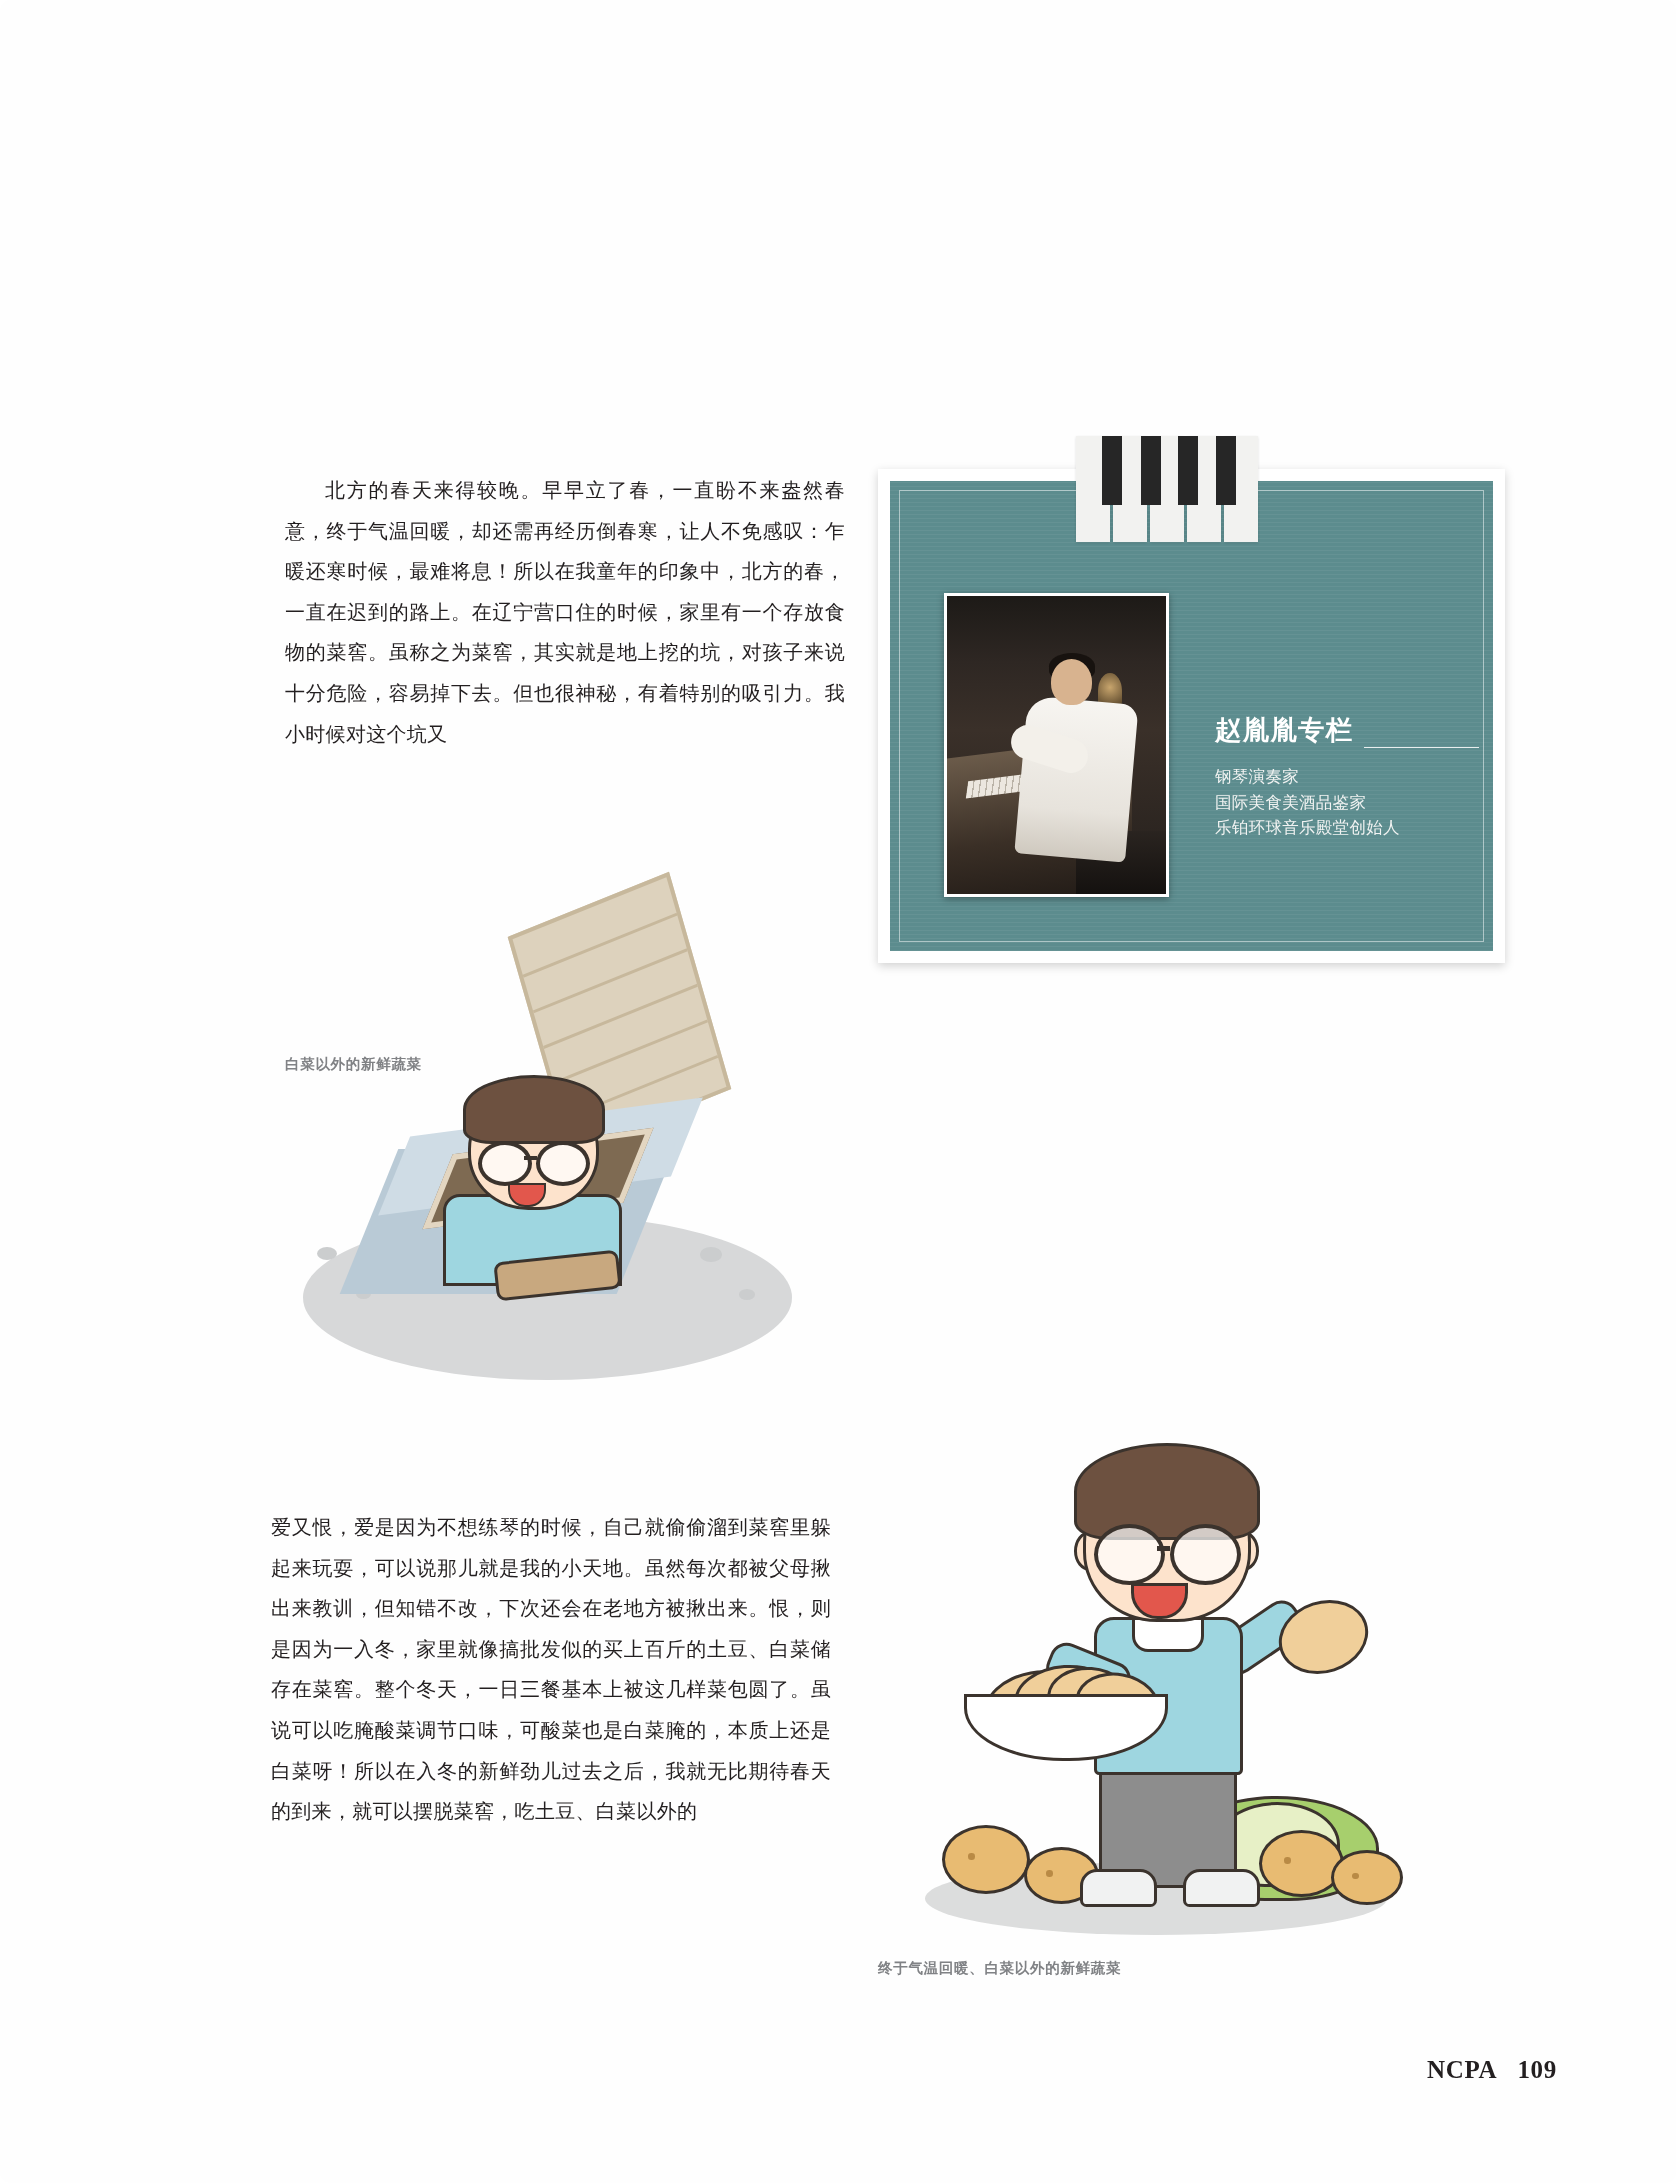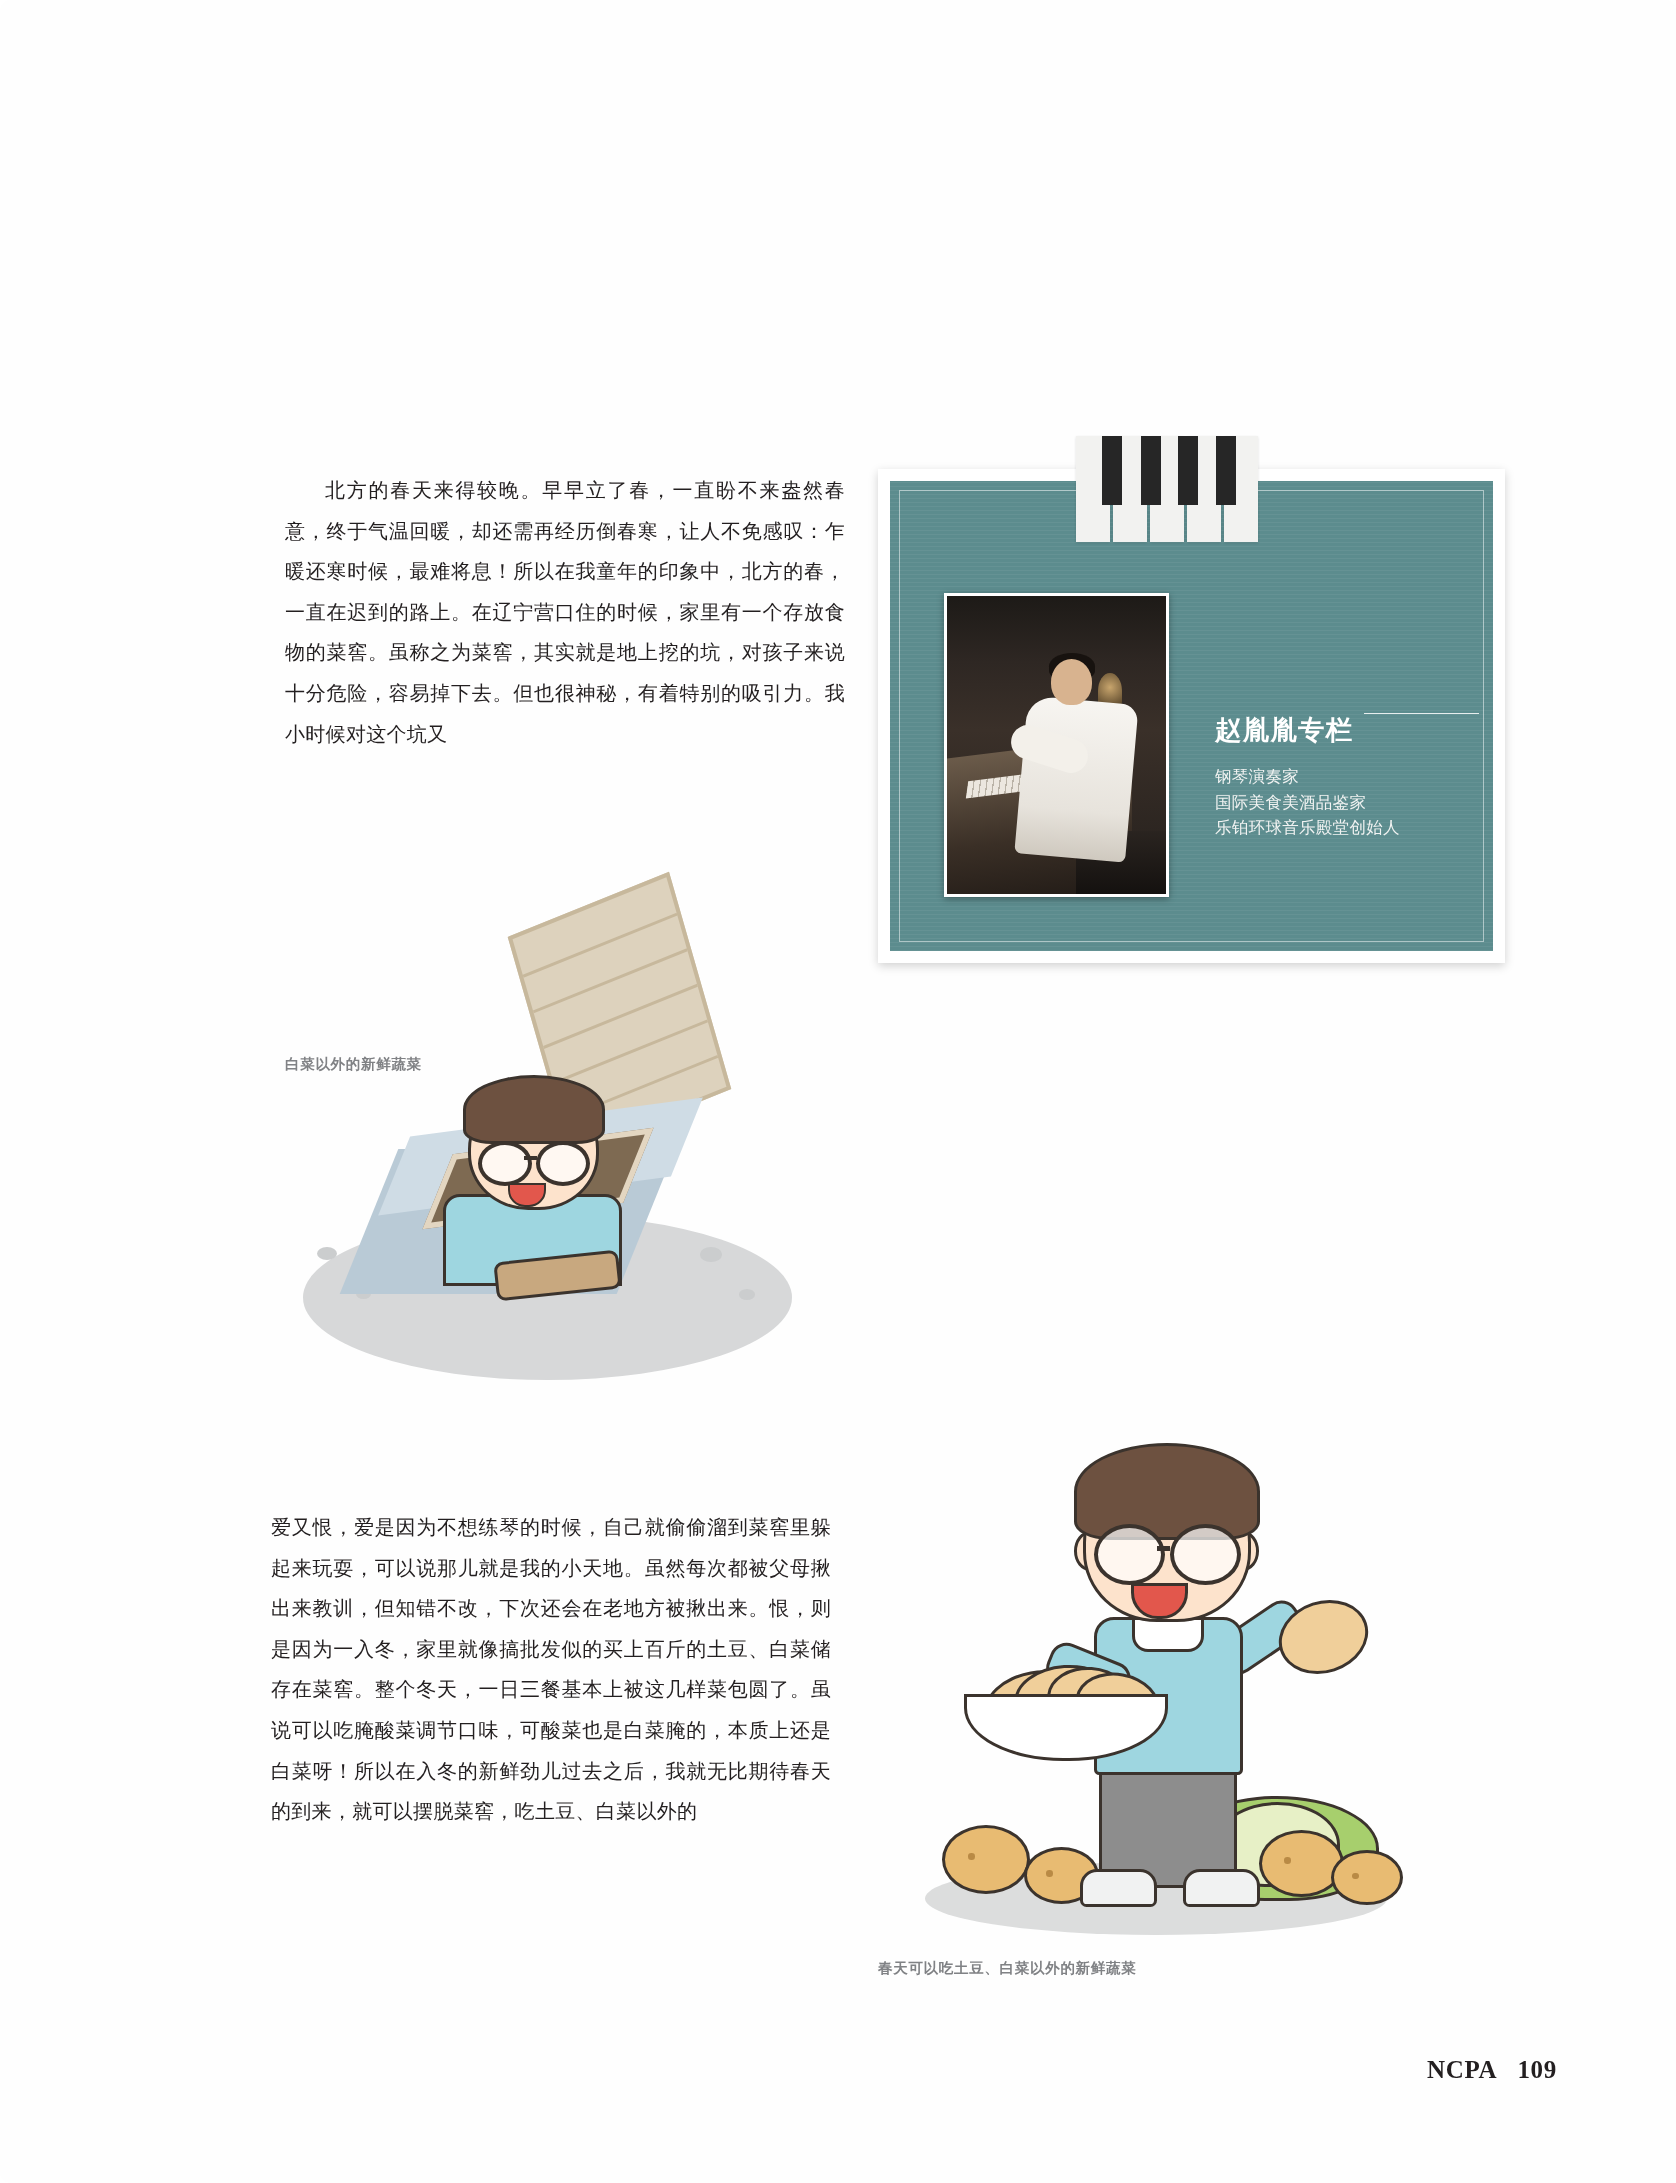--- a/index.html
+++ b/index.html
@@ -164,21 +164,21 @@
   }
   
   #card-text {
     position: absolute;
     left: 1215px;
     top: 713px;
     width: 264px;
   }
   .card-title-row {
     display: flex;
-    align-items: flex-start;
+    align-items: flex-end;
     gap: 10.6px;
   }
   .card-title {
     font-family: "Liberation Serif", serif;
     font-weight: bold;
     font-size: 26.4px;
     color: #ffffff;
     letter-spacing: 1.3px;
     white-space: nowrap;
   }
@@ -610,20 +610,20 @@
     <div id="spr-ear-l"></div>
     <div id="spr-ear-r"></div>
     <div id="spr-head"></div>
     <div id="spr-hair"></div>
     <div class="spr-glass" id="spr-glass-l"></div>
     <div class="spr-glass" id="spr-glass-r"></div>
     <div id="spr-glass-bridge"></div>
     <div id="spr-mouth"></div>
   </div>
 
-  <div class="caption" id="caption-spring">春天可以吃土豆、白菜以外的新鲜蔬菜</div>
+  <div class="caption" id="caption-spring">终于气温回暖、白菜以外的新鲜蔬菜</div>
 
   <div id="footer">
     <span>NCPA</span><span class="pg">109</span>
   </div>
 
 </div>
 
 
 </body></html>

